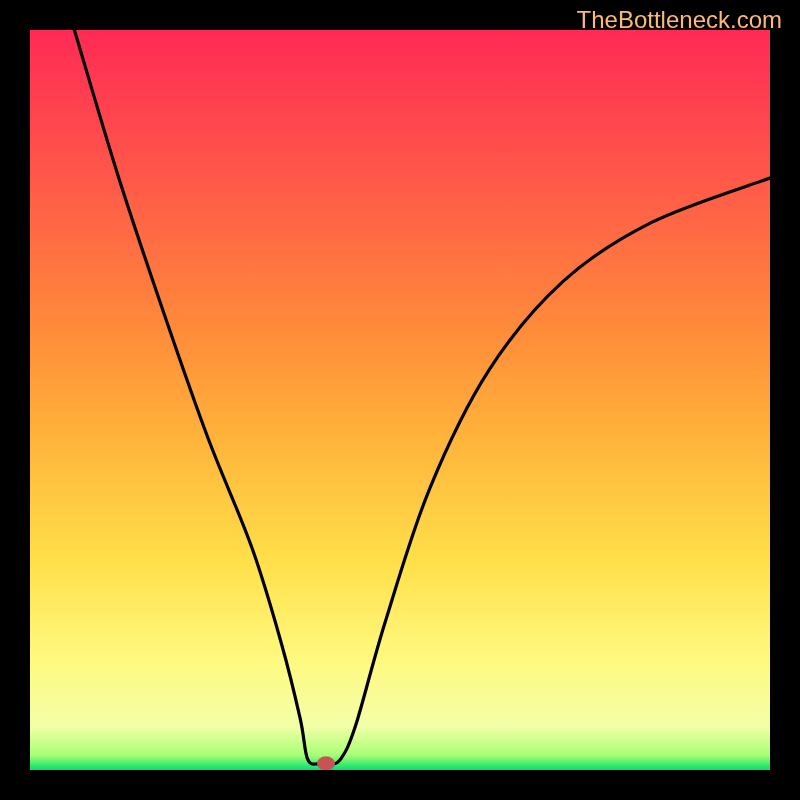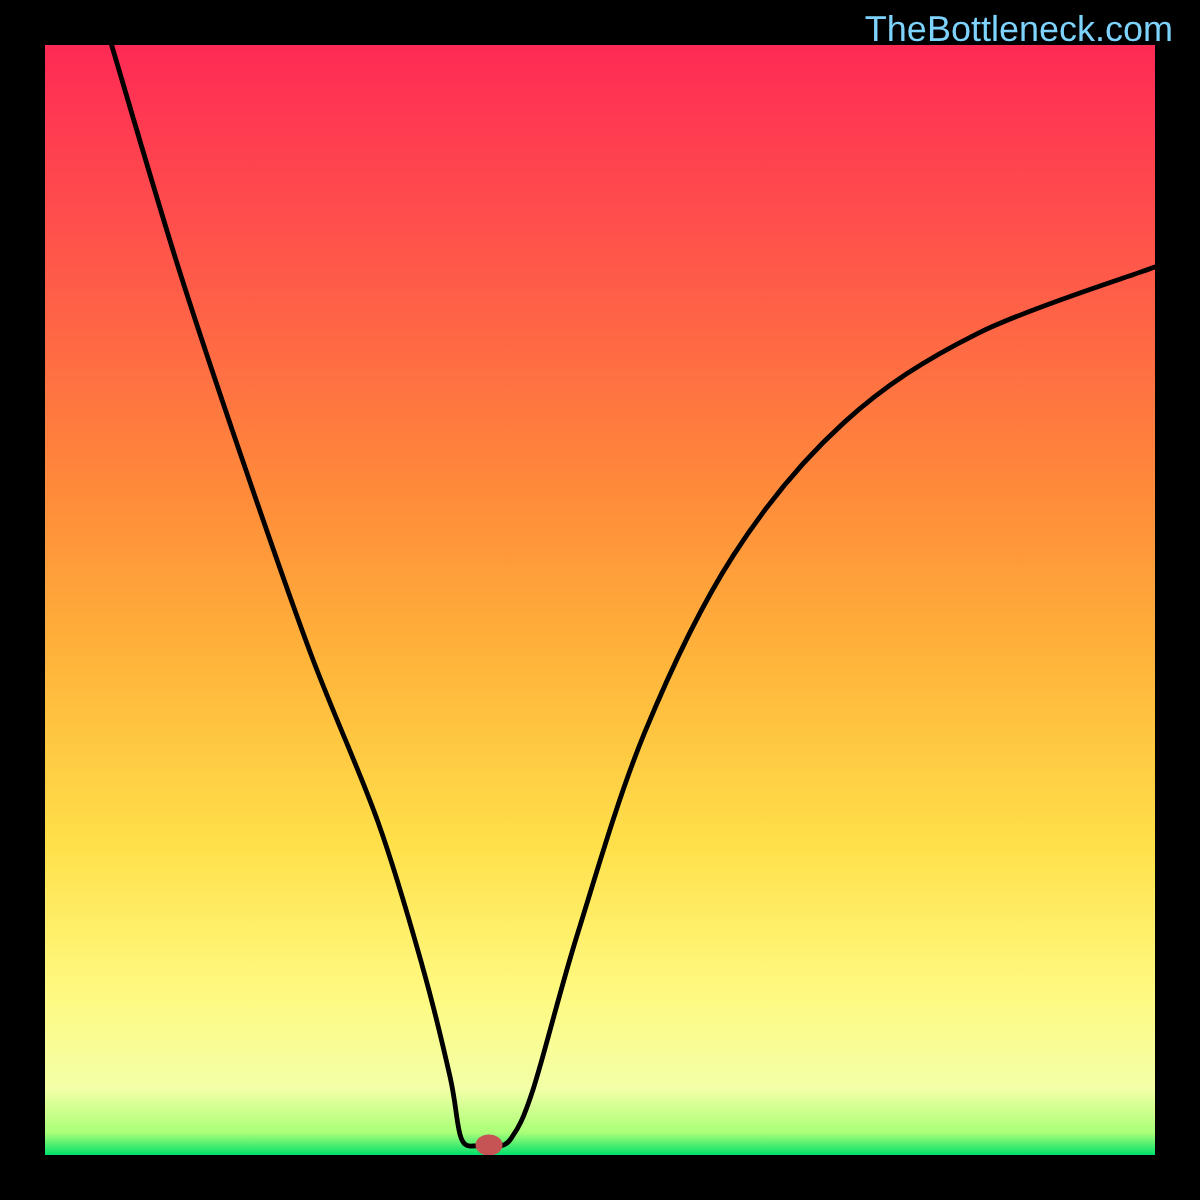--- a/index.html
+++ b/index.html
@@ -16,21 +16,21 @@
     left: 30px;
     top: 30px;
     width: 740px;
     height: 740px;
     background: #000;
   }
   .watermark {
     position: absolute;
     top: 6px;
     right: 18px;
-    color: #7dd3fc;
+    color: #fdba74;
     font-size: 24px;
     font-weight: 400;
     font-family: Arial, Helvetica, sans-serif;
     letter-spacing: 0;
     z-index: 50;
   }
   svg {
     display: block;
   }
 </style>

